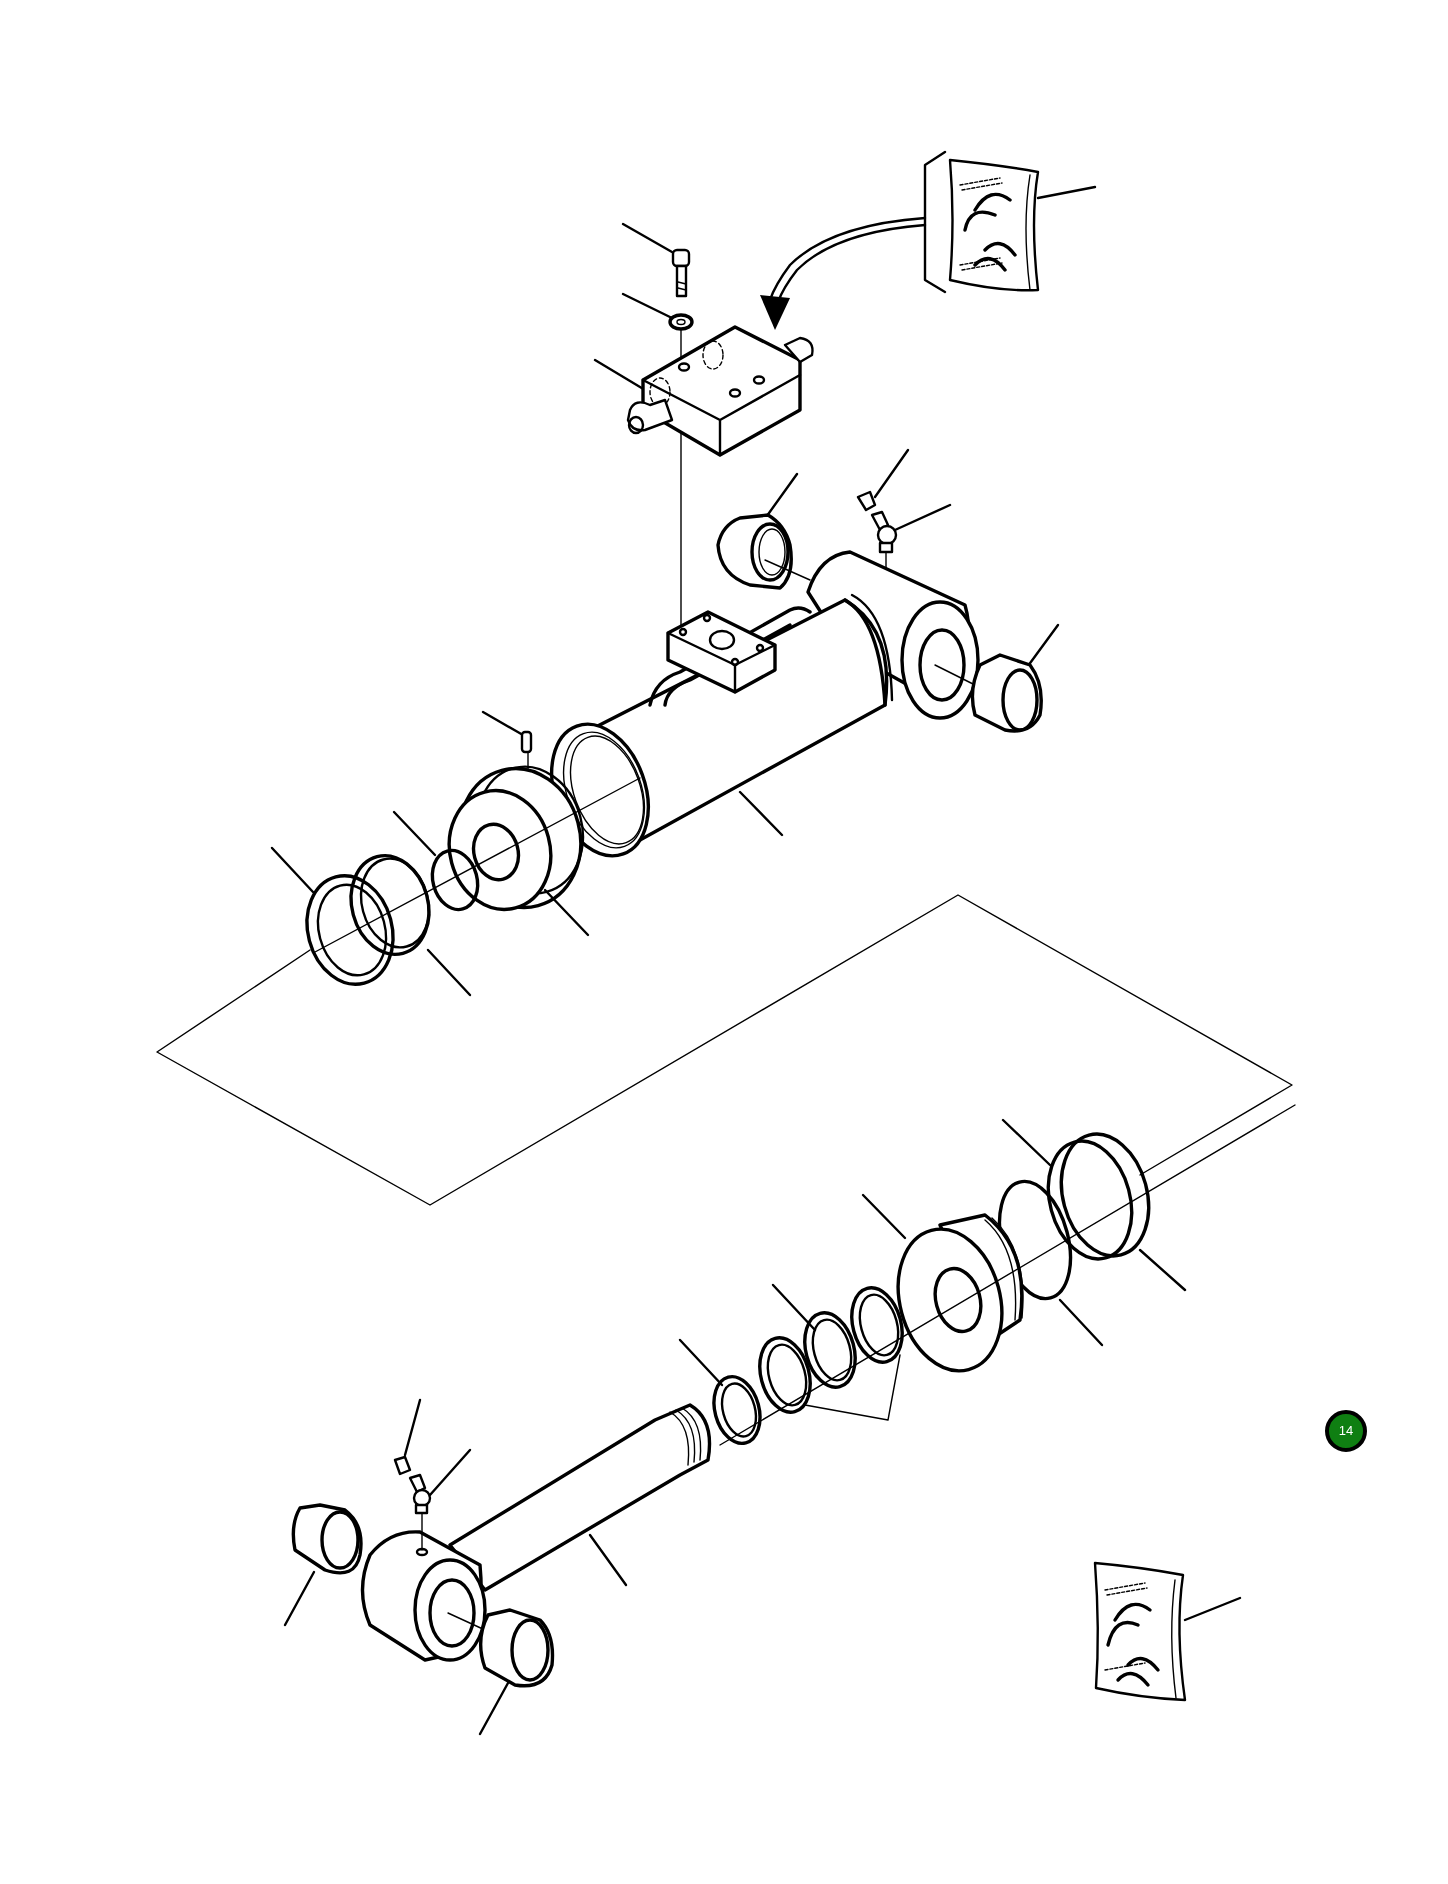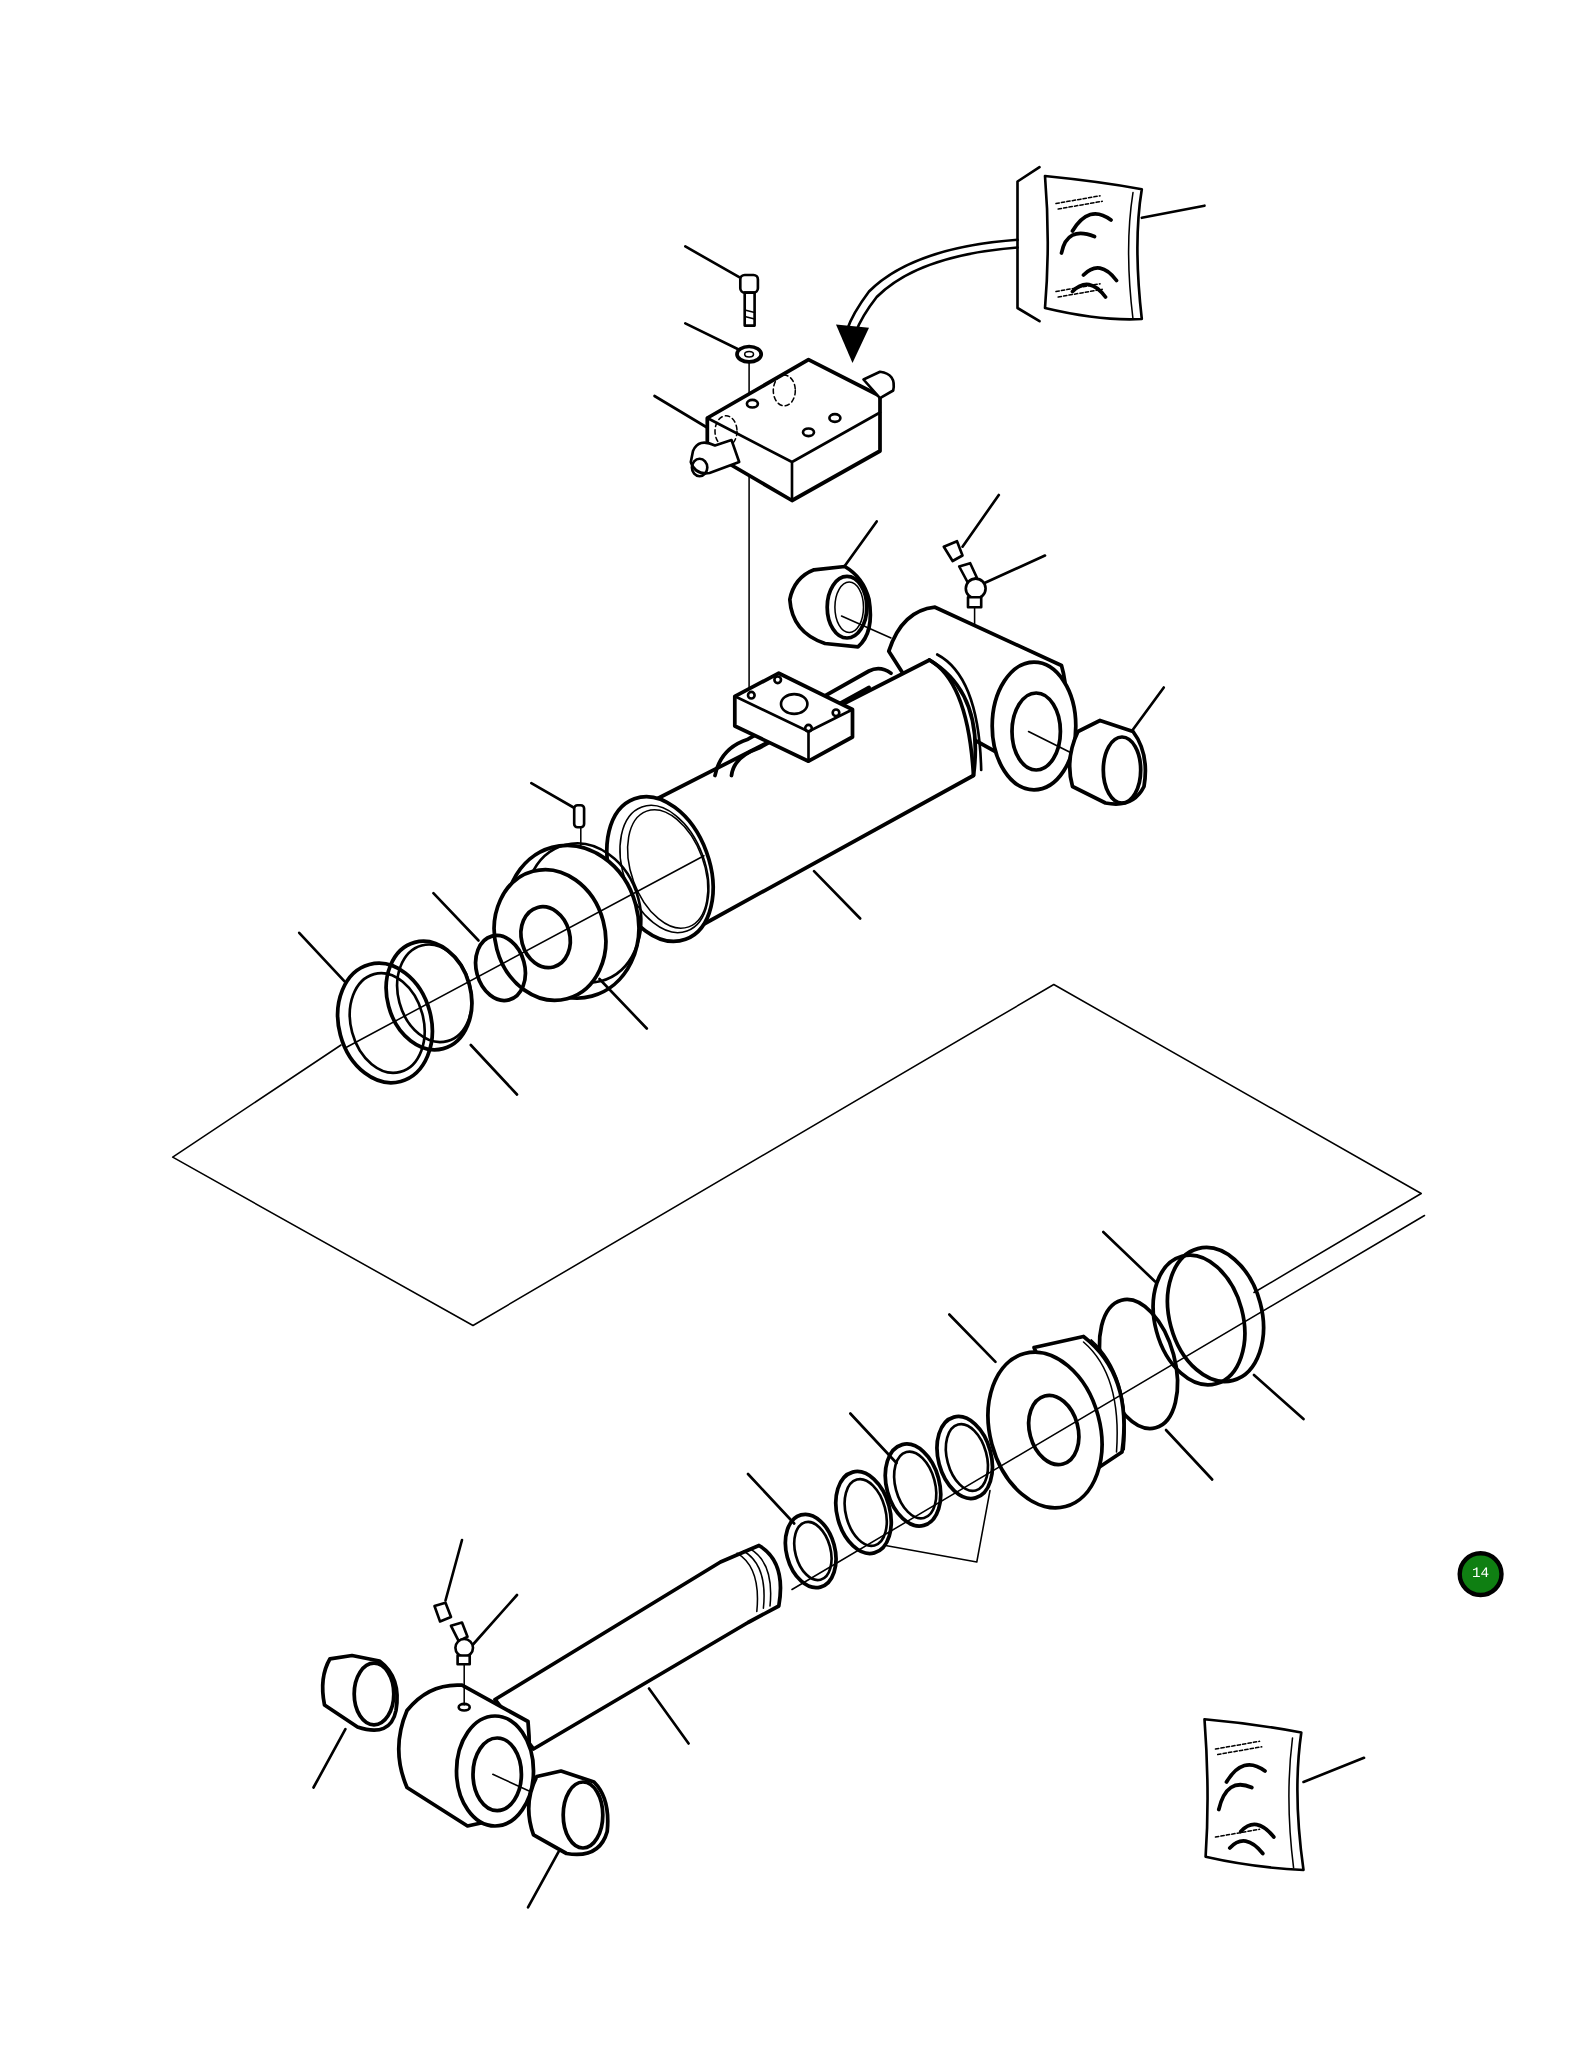--- a/index.html
+++ b/index.html
@@ -9,21 +9,20 @@
     .ln { stroke: #000; fill: none; stroke-linecap: round; stroke-linejoin: round; }
     .thin { stroke-width: 1.4; }
     .med { stroke-width: 2.4; }
     .thick { stroke-width: 3.4; }
     .wfill { fill: #fff; }
     .badge {
       position: absolute; left: 1325px; top: 1410px; width: 34px; height: 34px;
       border-radius: 50%; background: #0f7f12; border: 4px solid #000;
       color: #fff; font-size: 13px; line-height: 34px; text-align: center;
       cursor: pointer;
-      font-family: Liberation Mono, monospace;
     }
   </style>
 </head>
 <body>
 
 <svg id="diagram" viewBox="0 0 1448 1884" xmlns="http://www.w3.org/2000/svg">
 
   <g>
     <path class="ln med" d="M945 152 L925 165 L925 280 L945 292"></path>
     <path class="ln med wfill" d="M950 160 Q1000 165 1038 172 Q1030 220 1038 290 Q1000 292 950 280 Q955 220 950 160 Z"></path>

